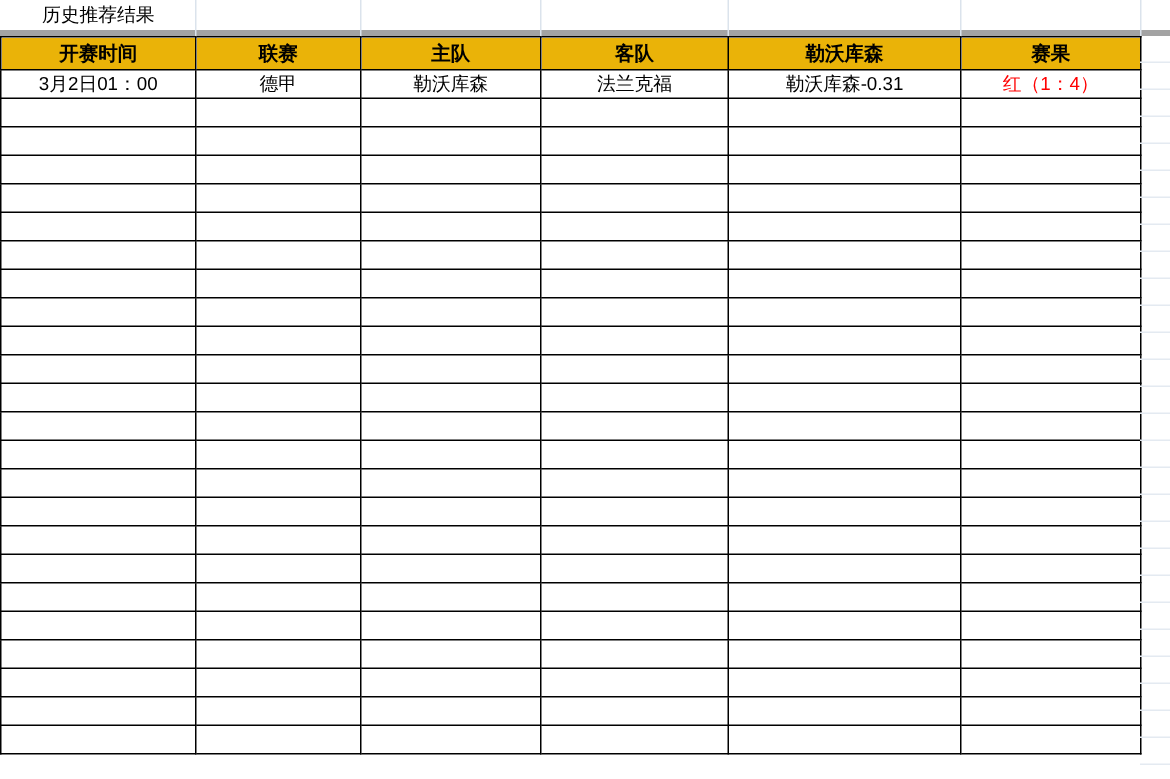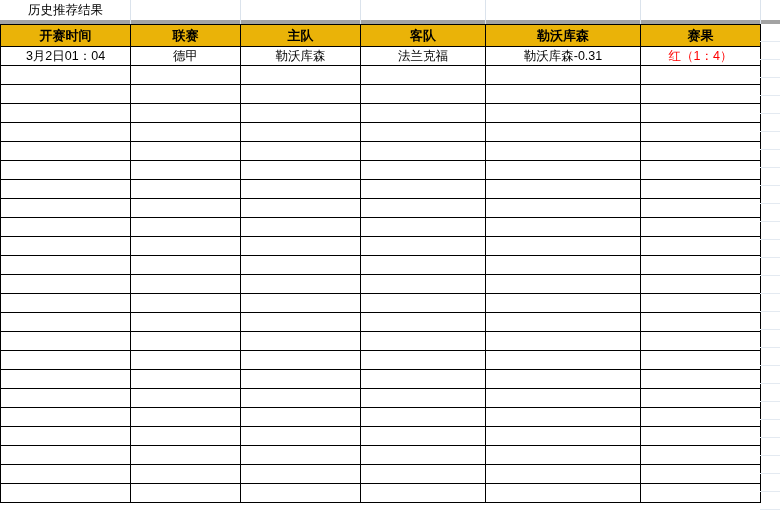--- a/index.html
+++ b/index.html
@@ -132,21 +132,21 @@
         <th>开赛时间</th>
         <th>联赛</th>
         <th>主队</th>
         <th>客队</th>
         <th>勒沃库森</th>
         <th>赛果</th>
       </tr>
     </thead>
     <tbody>
       <tr>
-        <td>3月2日01：04</td>
+        <td>3月2日01：00</td>
         <td>德甲</td>
         <td>勒沃库森</td>
         <td>法兰克福</td>
         <td>勒沃库森-0.31</td>
         <td class="red-text">红（1：4）</td>
       </tr>
     </tbody>
     <tbody id="empty-rows">
         <tr>
           <td class="empty"></td>

